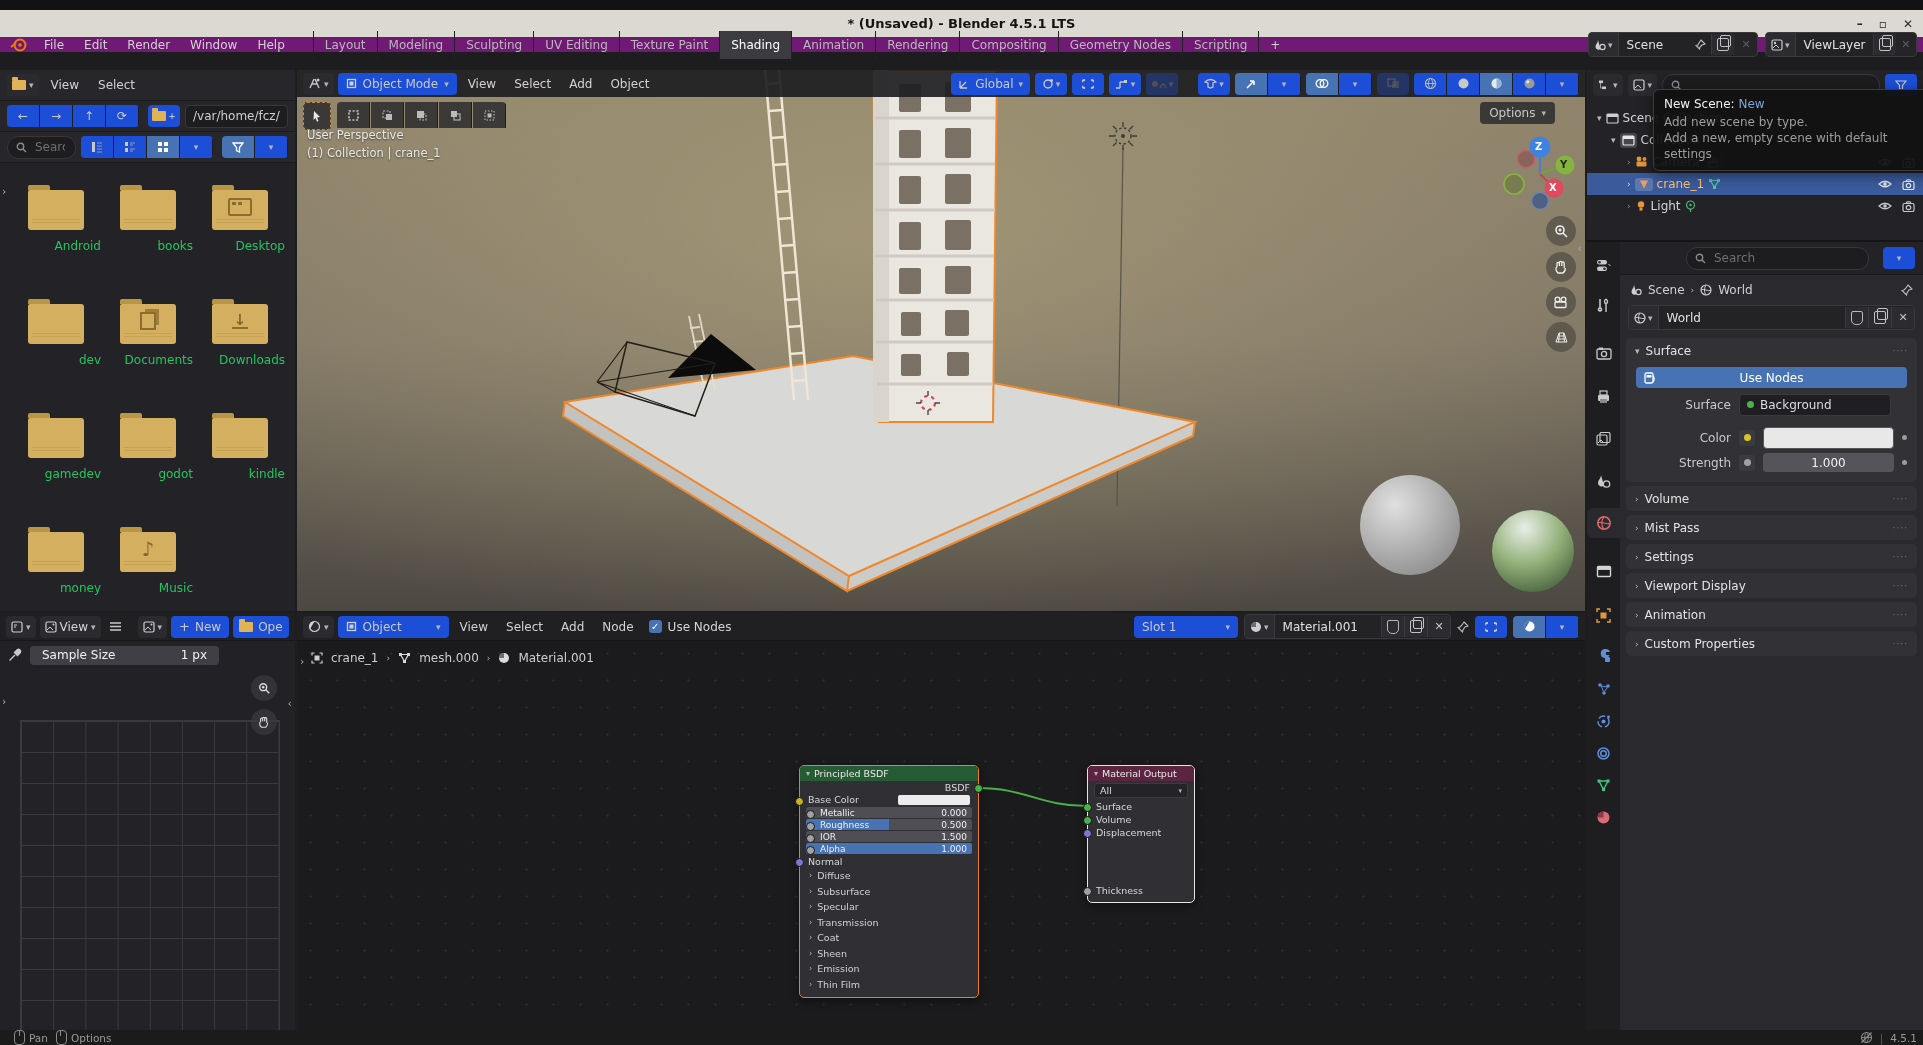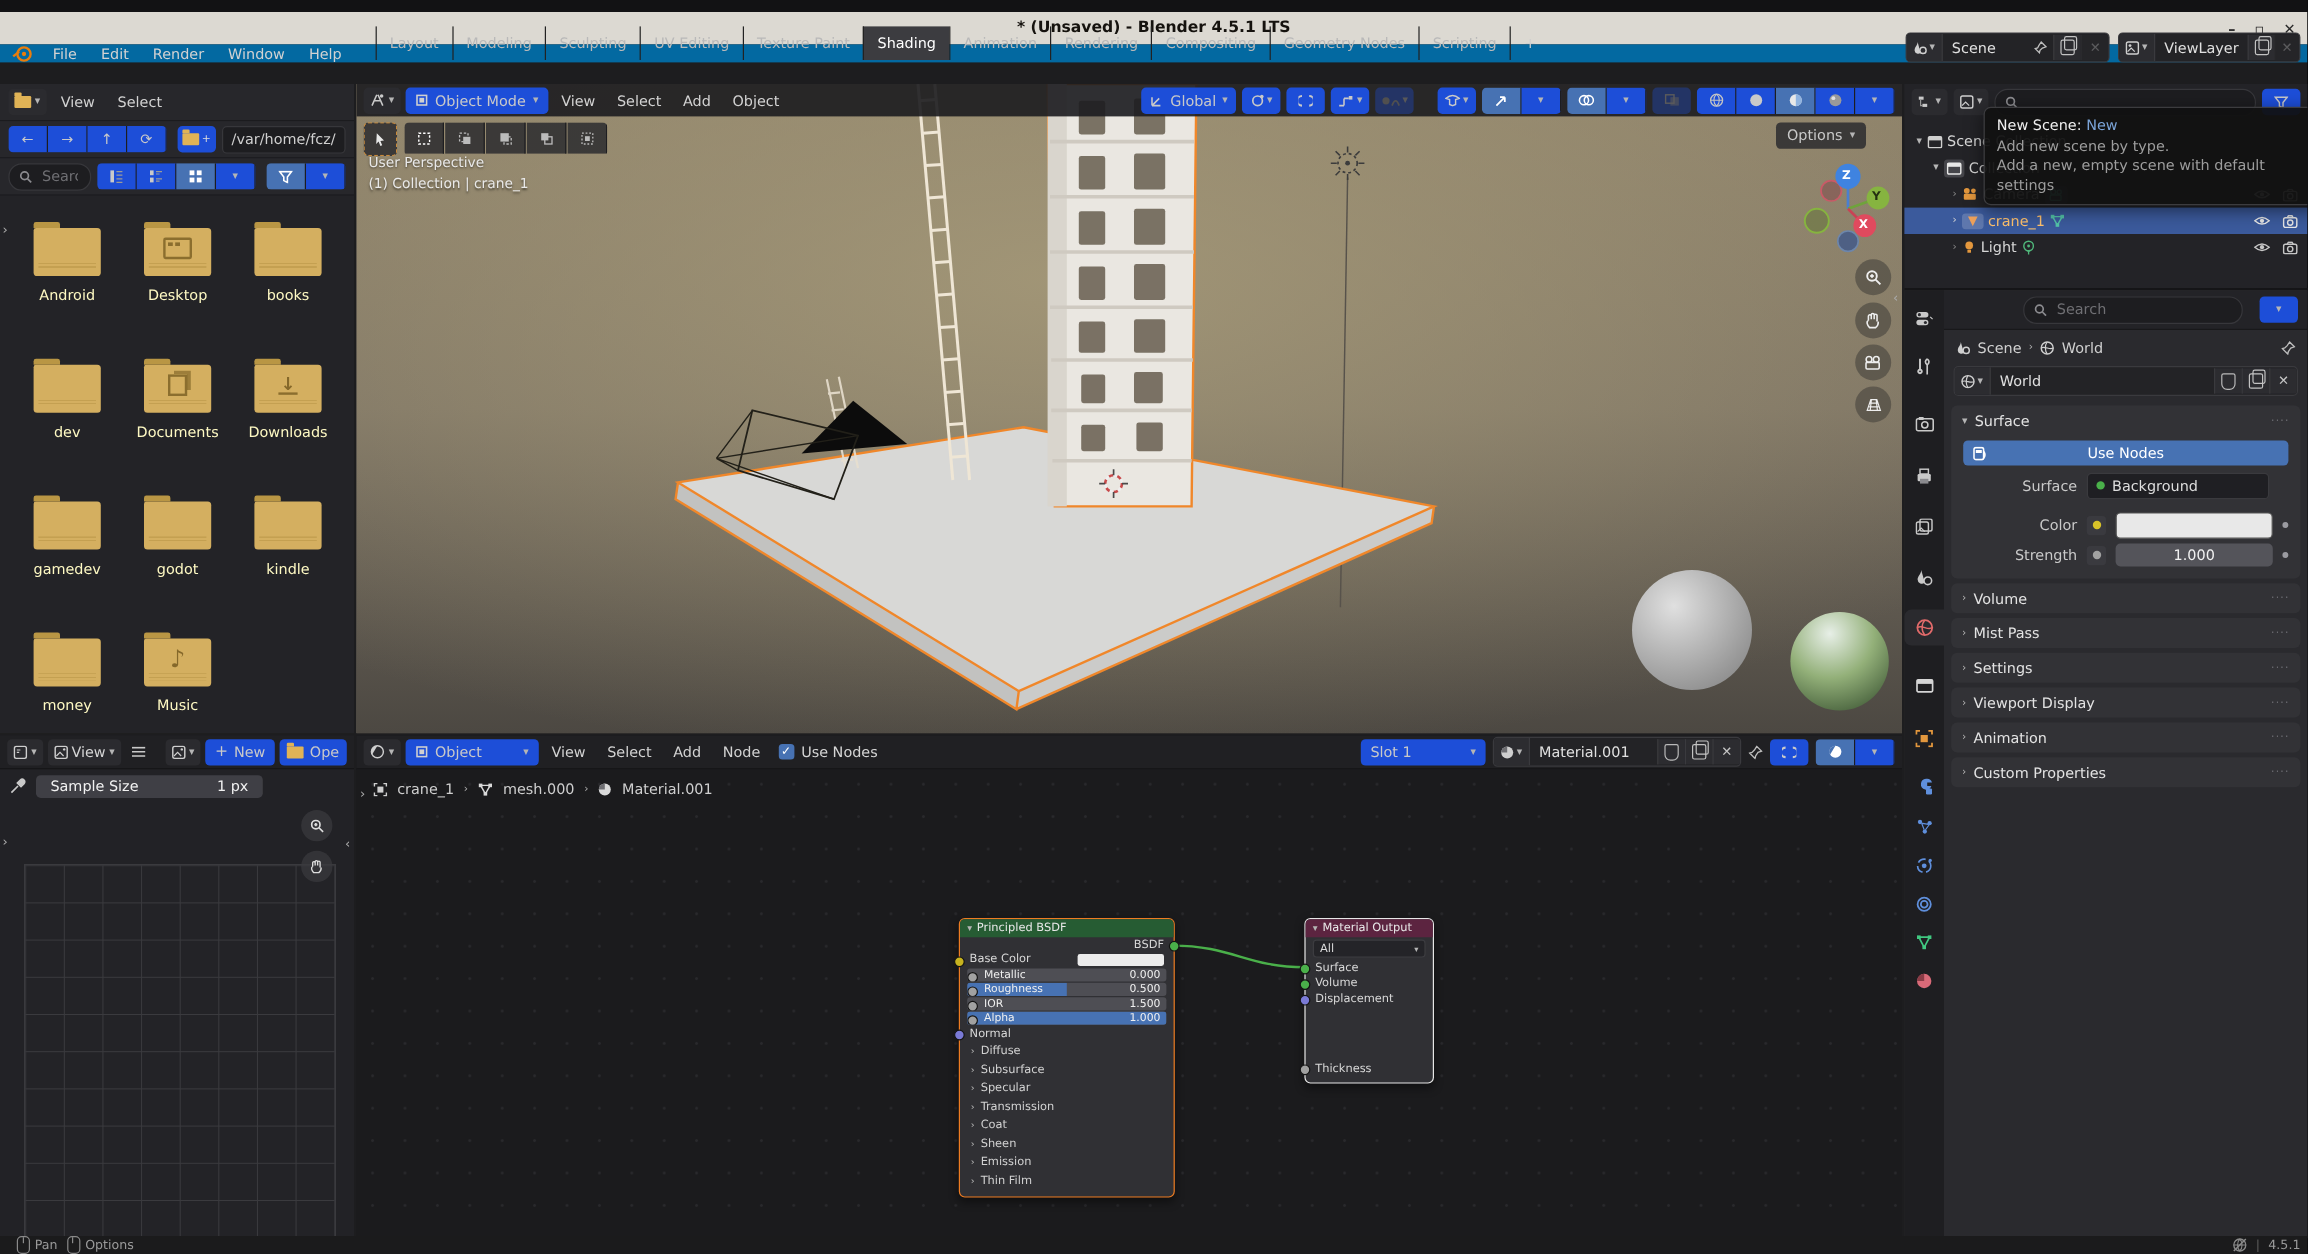--- a/index.html
+++ b/index.html
@@ -6,21 +6,21 @@
   .app{position:relative;width:1923px;height:1045px;background:#1d1d1f;overflow:hidden;
        font-family:"DejaVu Sans","Liberation Sans",sans-serif;font-size:12px;color:#d5d5d5;
        -webkit-font-smoothing:antialiased;}
   .abs{position:absolute;}
   .row{display:flex;align-items:center;}
   
   .topstrip{left:0;top:0;width:100%;height:10px;background:#121214;}
   .titlebar{left:0;top:10px;width:100%;height:27px;background:#dcd9d2;color:#15120e;
             display:flex;align-items:center;justify-content:center;font-weight:bold;font-size:13px;}
   .winbtns{position:absolute;right:10px;top:0;height:27px;display:flex;align-items:center;gap:16px;color:#2a2a2a;font-size:12px;}
-  .menubar{left:0;top:37px;width:100%;height:15px;background:#0369a1;display:flex;align-items:flex-end;}
+  .menubar{left:0;top:37px;width:100%;height:15px;background:#701a75;display:flex;align-items:center;}
   .menu-item{padding:0 10px;color:#d2d2d2;cursor:default;}
   .wtabs{display:flex;align-items:center;margin-left:18px;height:33px;}
   .wtab{padding:7px 11px;color:#b9b9b9;border-left:1px solid #222;}
   .wtab.active{background:#3c3c40;color:#fff;}
   .wtab.add{color:#cfcfcf;}
   .idblock{display:flex;align-items:center;background:#232326;border:1px solid #3a3a3e;border-radius:4px;height:23px;overflow:hidden;}
   .idblock .icon-cell{background:#2c2c30;padding:0 5px;height:100%;display:flex;align-items:center;gap:2px;border-right:1px solid #3a3a3e;}
   .idblock .name{padding:0 8px;color:#e0e0e0;white-space:nowrap;}
   .sq-btn{width:22px;height:21px;display:flex;align-items:center;justify-content:center;background:#2c2c30;border-left:1px solid #3a3a3e;color:#bdbdbd;}
   .dim{opacity:.35;}
@@ -63,21 +63,21 @@
   .folder{width:56px;height:40px;background:#d4af60;border-radius:2px 3px 3px 3px;position:relative;margin-bottom:9px;}
   .folder:before{content:"";position:absolute;top:-5px;left:0;width:22px;height:5px;background:#b99644;border-radius:2px 2px 0 0;}
   .folder:after{content:"";position:absolute;left:4px;right:4px;bottom:5px;height:6px;
      background:repeating-linear-gradient(#c4a051 0 1px,transparent 1px 3px);}
   .fglyph{position:absolute;left:0;top:0;right:0;bottom:6px;display:flex;align-items:center;justify-content:center;color:rgba(90,66,14,.65);}
   .g-desk{width:20px;height:14px;border:2px solid rgba(90,66,14,.6);border-radius:2px;position:relative;}
   .g-desk:before{content:"";position:absolute;left:2px;top:2px;width:4px;height:3px;background:rgba(90,66,14,.6);box-shadow:6px 0 0 rgba(90,66,14,.6);}
   .g-docs{width:12px;height:14px;border:2px solid rgba(90,66,14,.6);box-shadow:4px -4px 0 -1px rgba(90,66,14,.45);}
   .g-down{font-size:15px;font-weight:bold;border-bottom:2px solid rgba(90,66,14,.6);line-height:13px;padding:0 2px;}
   .g-music{font-size:20px;}
-  .fname{font-size:12px;color:#fef9c3;text-align:center;width:90px;word-break:break-all;line-height:1.2;}
+  .fname{font-size:12px;color:#22c55e;text-align:right;width:90px;word-break:break-all;line-height:1.2;}
   
   .vp-hdr{position:absolute;left:0;top:0;width:100%;height:27px;background:#1d1d20e8;display:flex;align-items:center;padding:0 6px;gap:4px;box-sizing:border-box;z-index:5;}
   .vp-tools{position:absolute;left:6px;top:32px;display:flex;gap:6px;z-index:4;}
   .toolbtn{width:26px;height:26px;border-radius:4px;background:#2b2b2fd9;border:1px dashed #c98a3c;display:flex;align-items:center;justify-content:center;color:#eee;}
   .selmodes{display:flex;gap:1px;}
   .selmodes .tbtn{height:26px;background:#2b2b2fd9;}
   .ovl-text{position:absolute;left:10px;z-index:4;color:#e9e9e9;font-size:11.5px;text-shadow:0 1px 2px rgba(0,0,0,.55);}
   .options-btn{position:absolute;right:30px;top:32px;z-index:4;}
   .navgiz{position:absolute;width:30px;height:30px;border-radius:50%;background:#514c44b8;color:#e8e8e8;display:flex;align-items:center;justify-content:center;z-index:4;}
   .edge-arrow{position:absolute;color:#aaa;font-size:11px;z-index:4;}
@@ -296,30 +296,30 @@
         </span>
       </div>
     </div>
     <span class="edge-arrow" style="left:2px;top:115px;">›</span>
     <div class="tiles">
       <div class="tile">
           <div class="folder"></div>
           <div class="fname">Android</div>
         </div>
       <div class="tile">
+          <div class="folder"></div>
+          <div class="fname">books</div>
+        </div>
+      <div class="tile">
           <div class="folder">
             <span class="fglyph">
               <span class="g-desk"></span>
             </span>
           </div>
           <div class="fname">Desktop</div>
-        </div>
-      <div class="tile">
-          <div class="folder"></div>
-          <div class="fname">books</div>
         </div>
       <div class="tile">
           <div class="folder"></div>
           <div class="fname">dev</div>
         </div>
       <div class="tile">
           <div class="folder">
             <span class="fglyph">
               <span class="g-docs"></span>
             </span>

